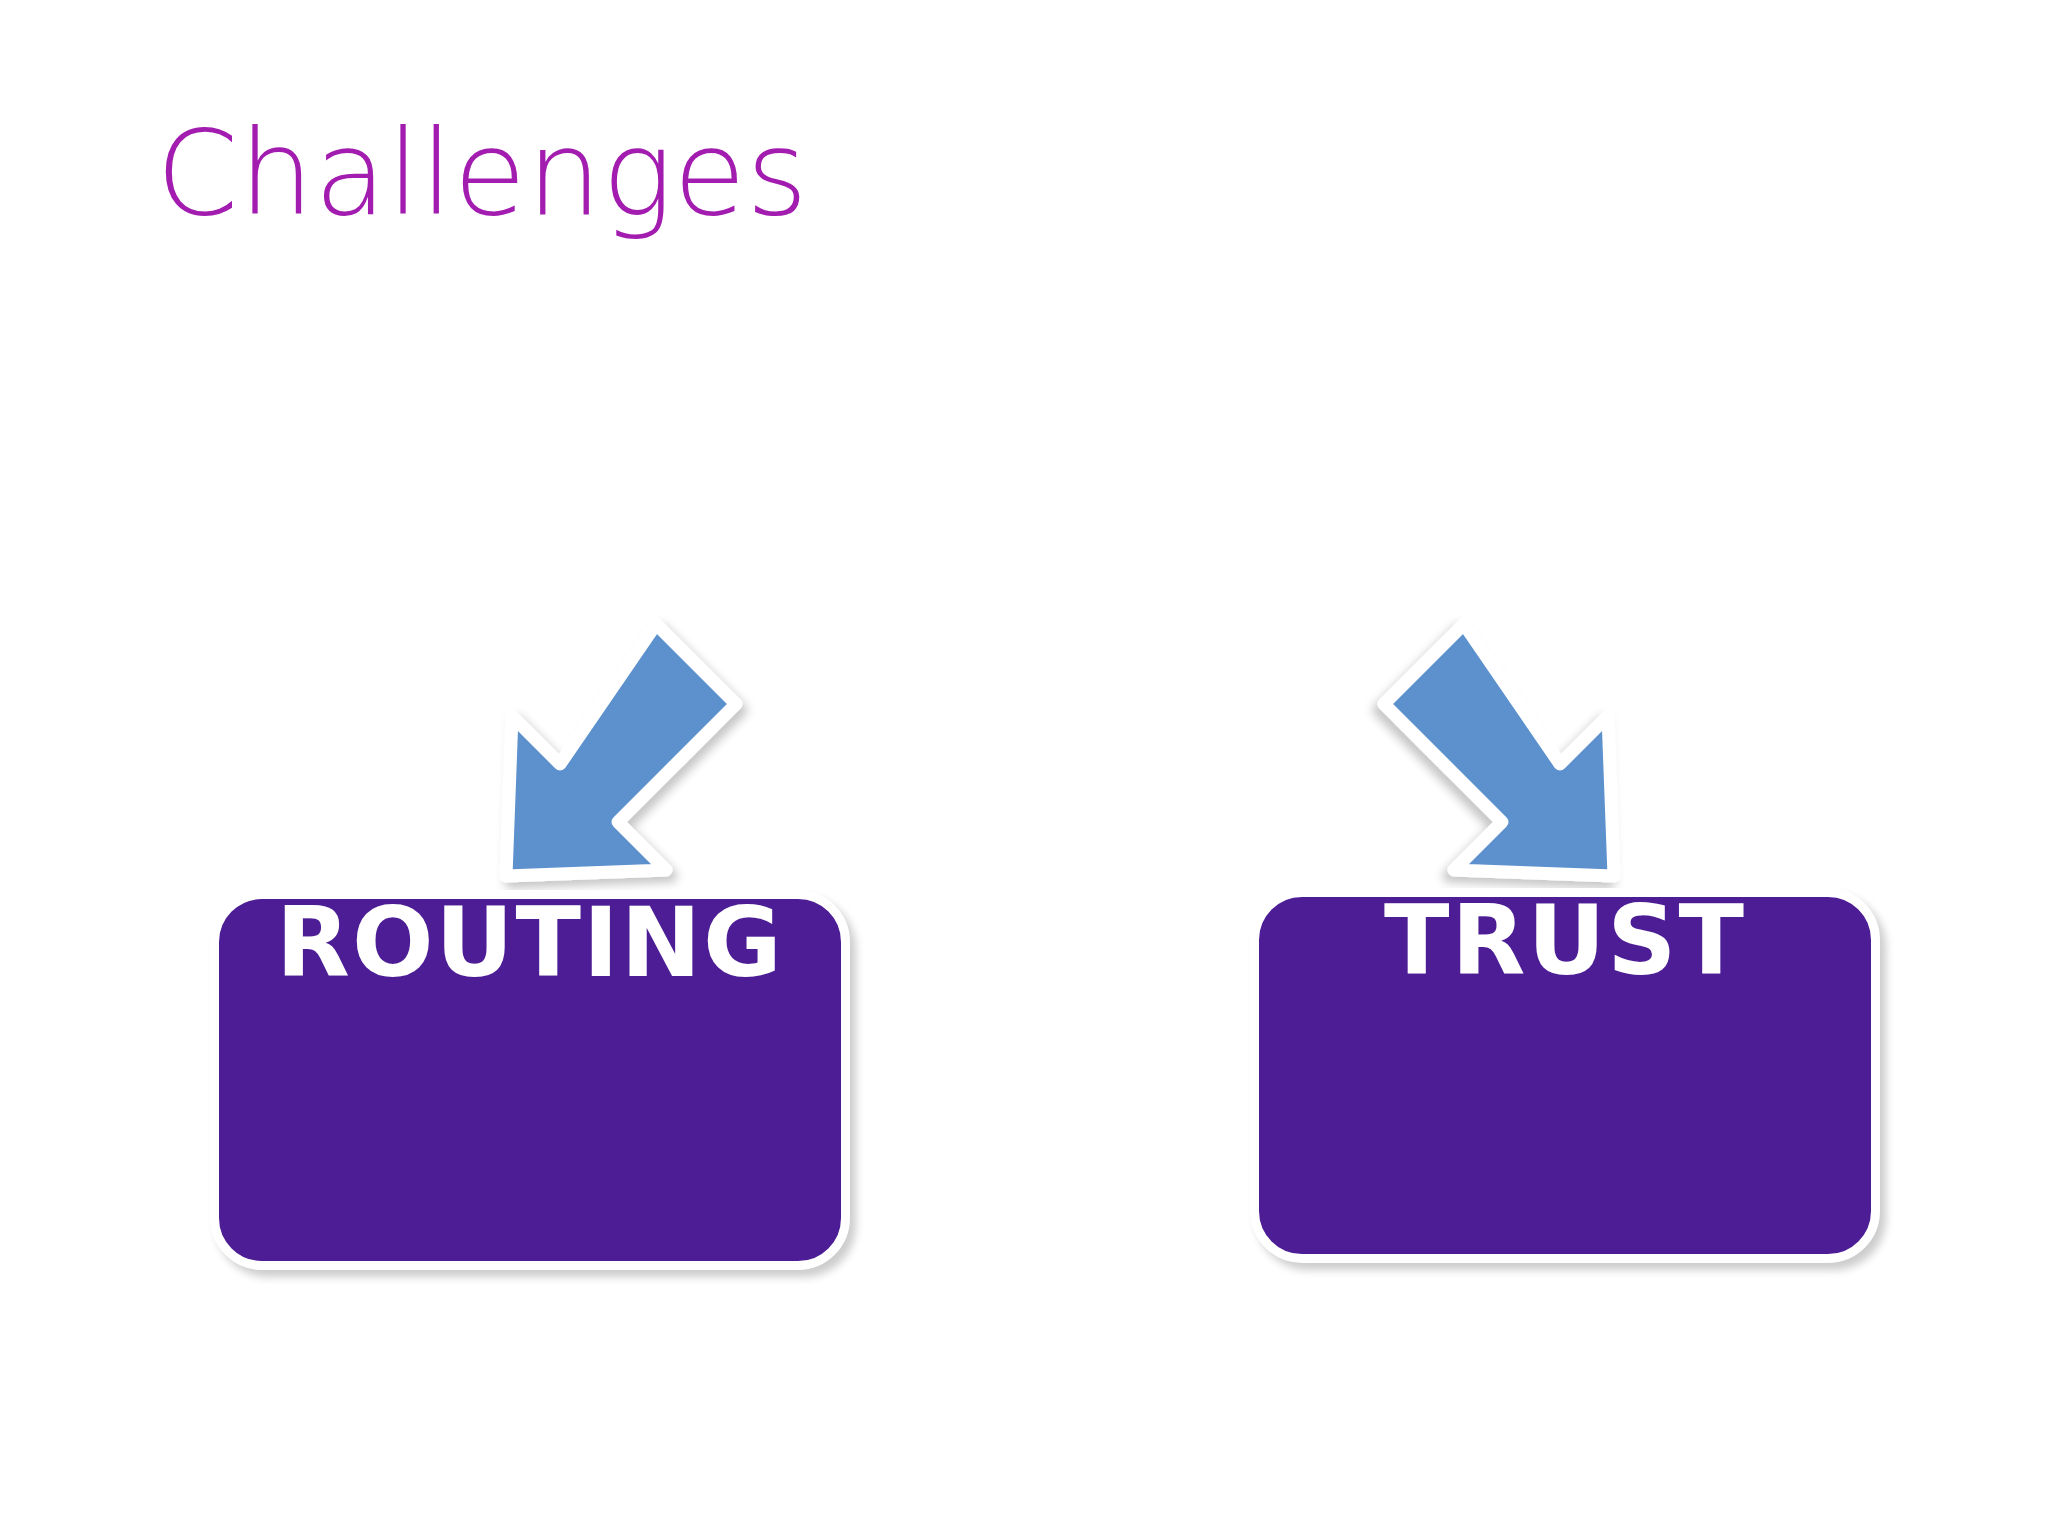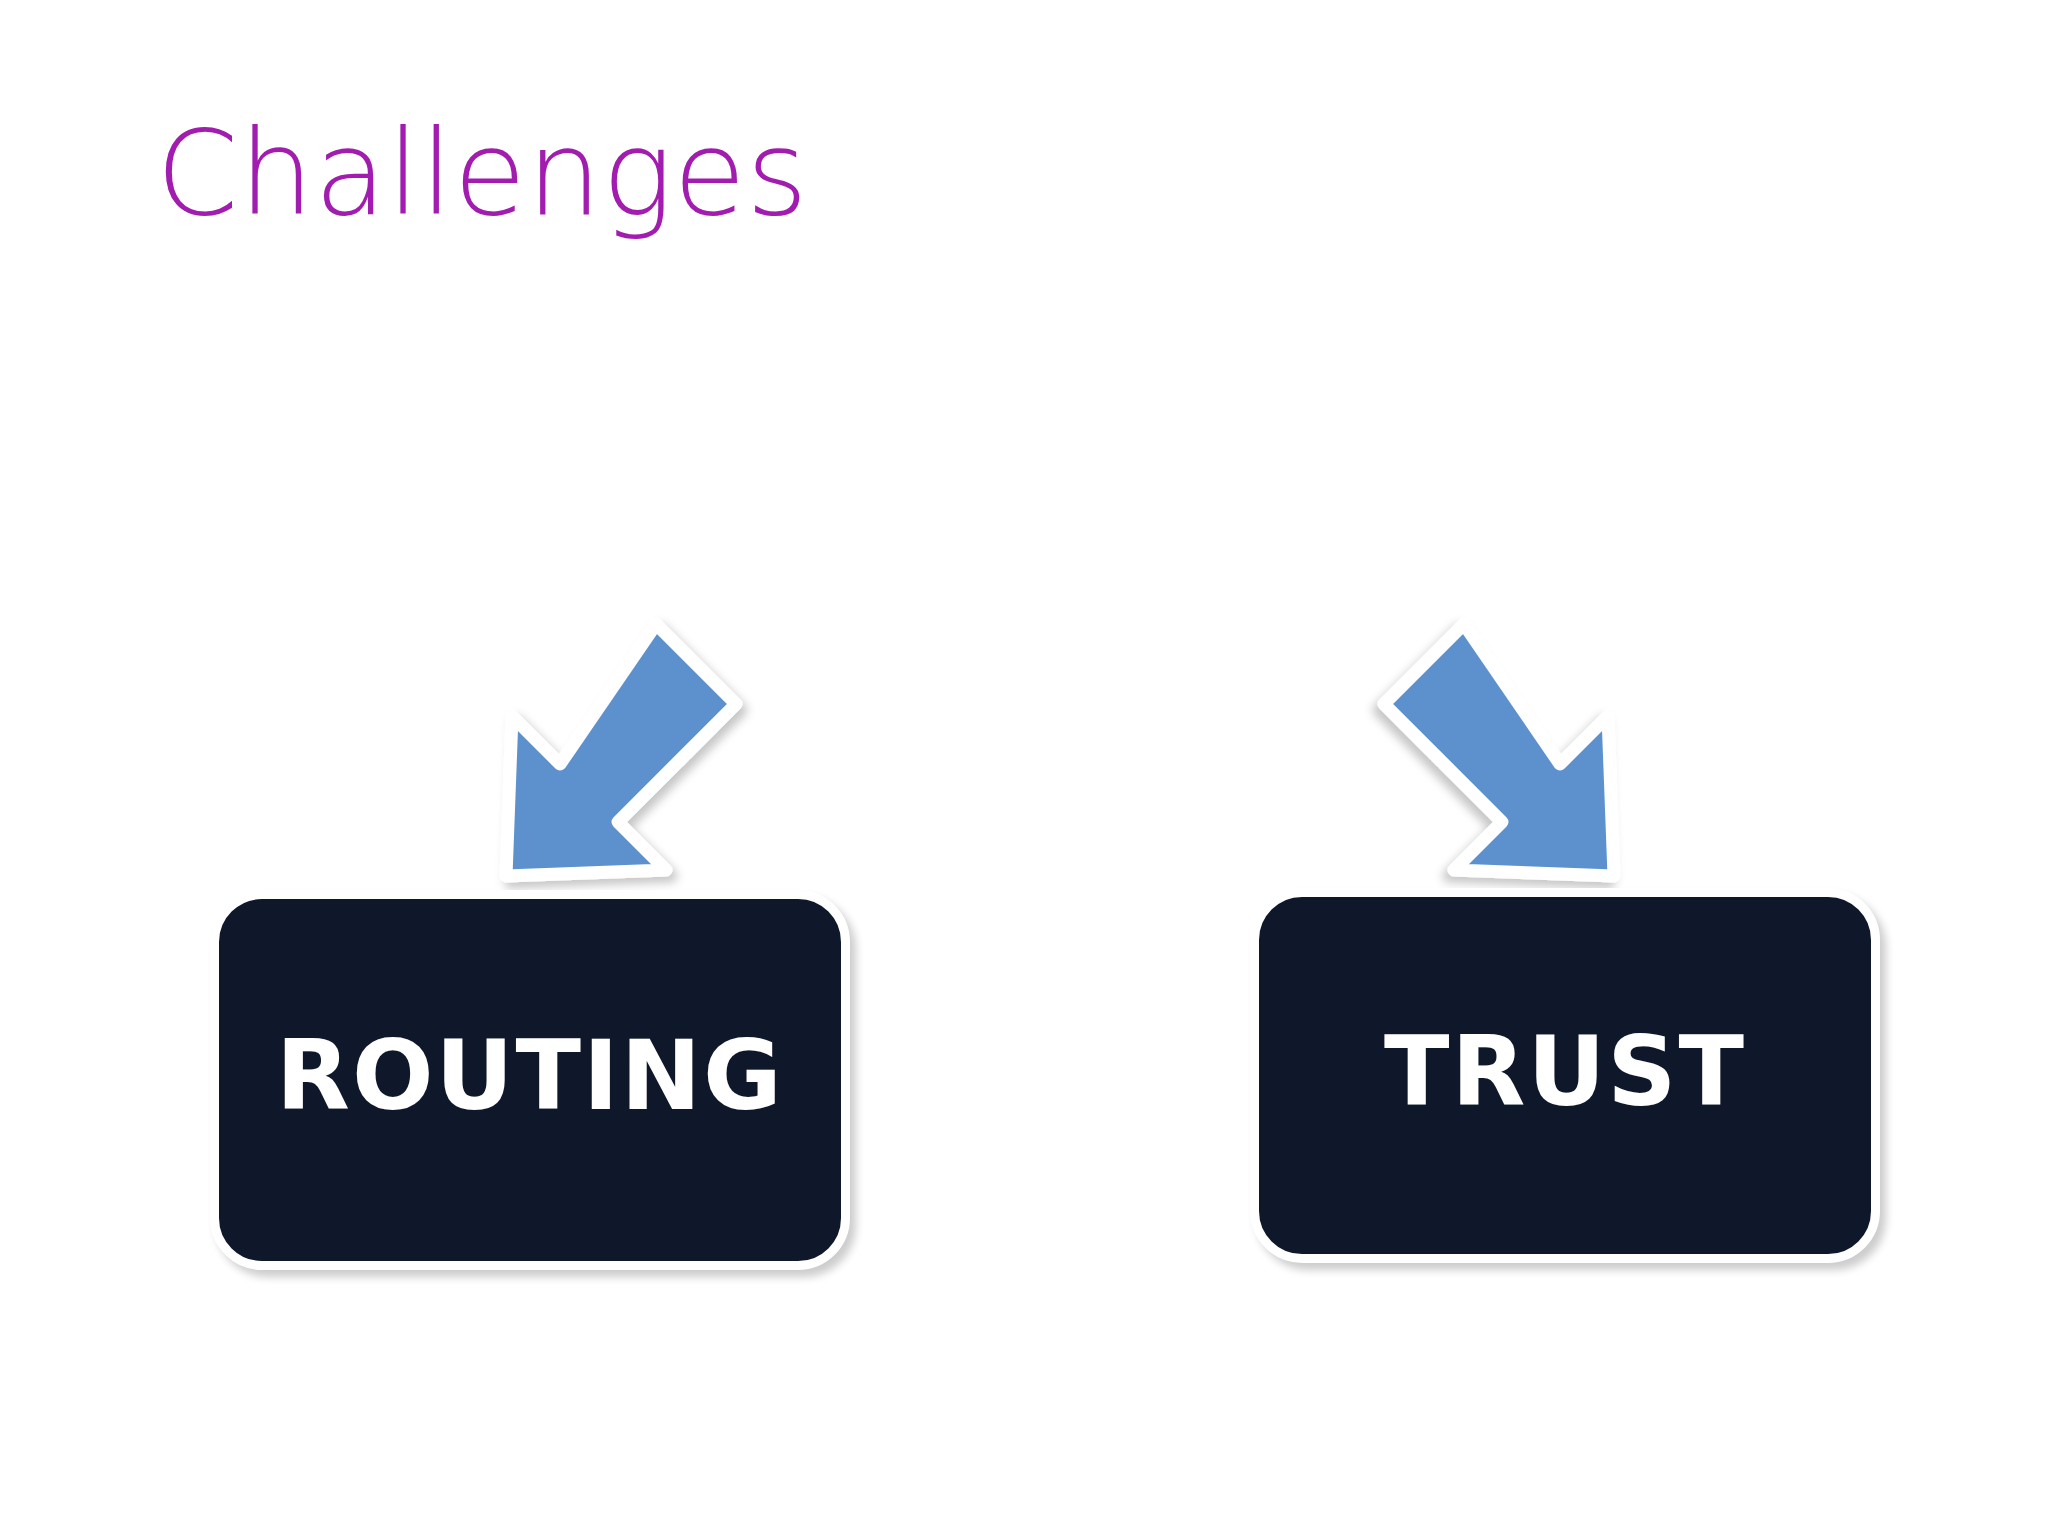--- a/index.html
+++ b/index.html
@@ -59,26 +59,25 @@
     pointer-events: auto;
   }
   #arrow-routing { left: 470px;  top: 600px; }
   #arrow-trust   { left: 1350px; top: 600px; }
   .arrow-wrap svg { display: block; width: 100%; height: 100%; overflow: visible; }
 
   
   .concept-box {
     position: absolute;
     box-sizing: border-box;
-    background: #0f172a;
+    background: #4c1d95;
     border: 9px solid #ffffff;
     border-radius: 52px;
     box-shadow: 6px 7px 9px rgba(0, 0, 0, 0.20);
     display: flex;
-    align-items: center;
     justify-content: center;
   }
   .concept-box .box-label {
     font-family: "DejaVu Sans", sans-serif;
     font-weight: bold;
     font-size: 96px;
     letter-spacing: 2px;
     color: #ffffff;
     line-height: 1;
     white-space: nowrap;

